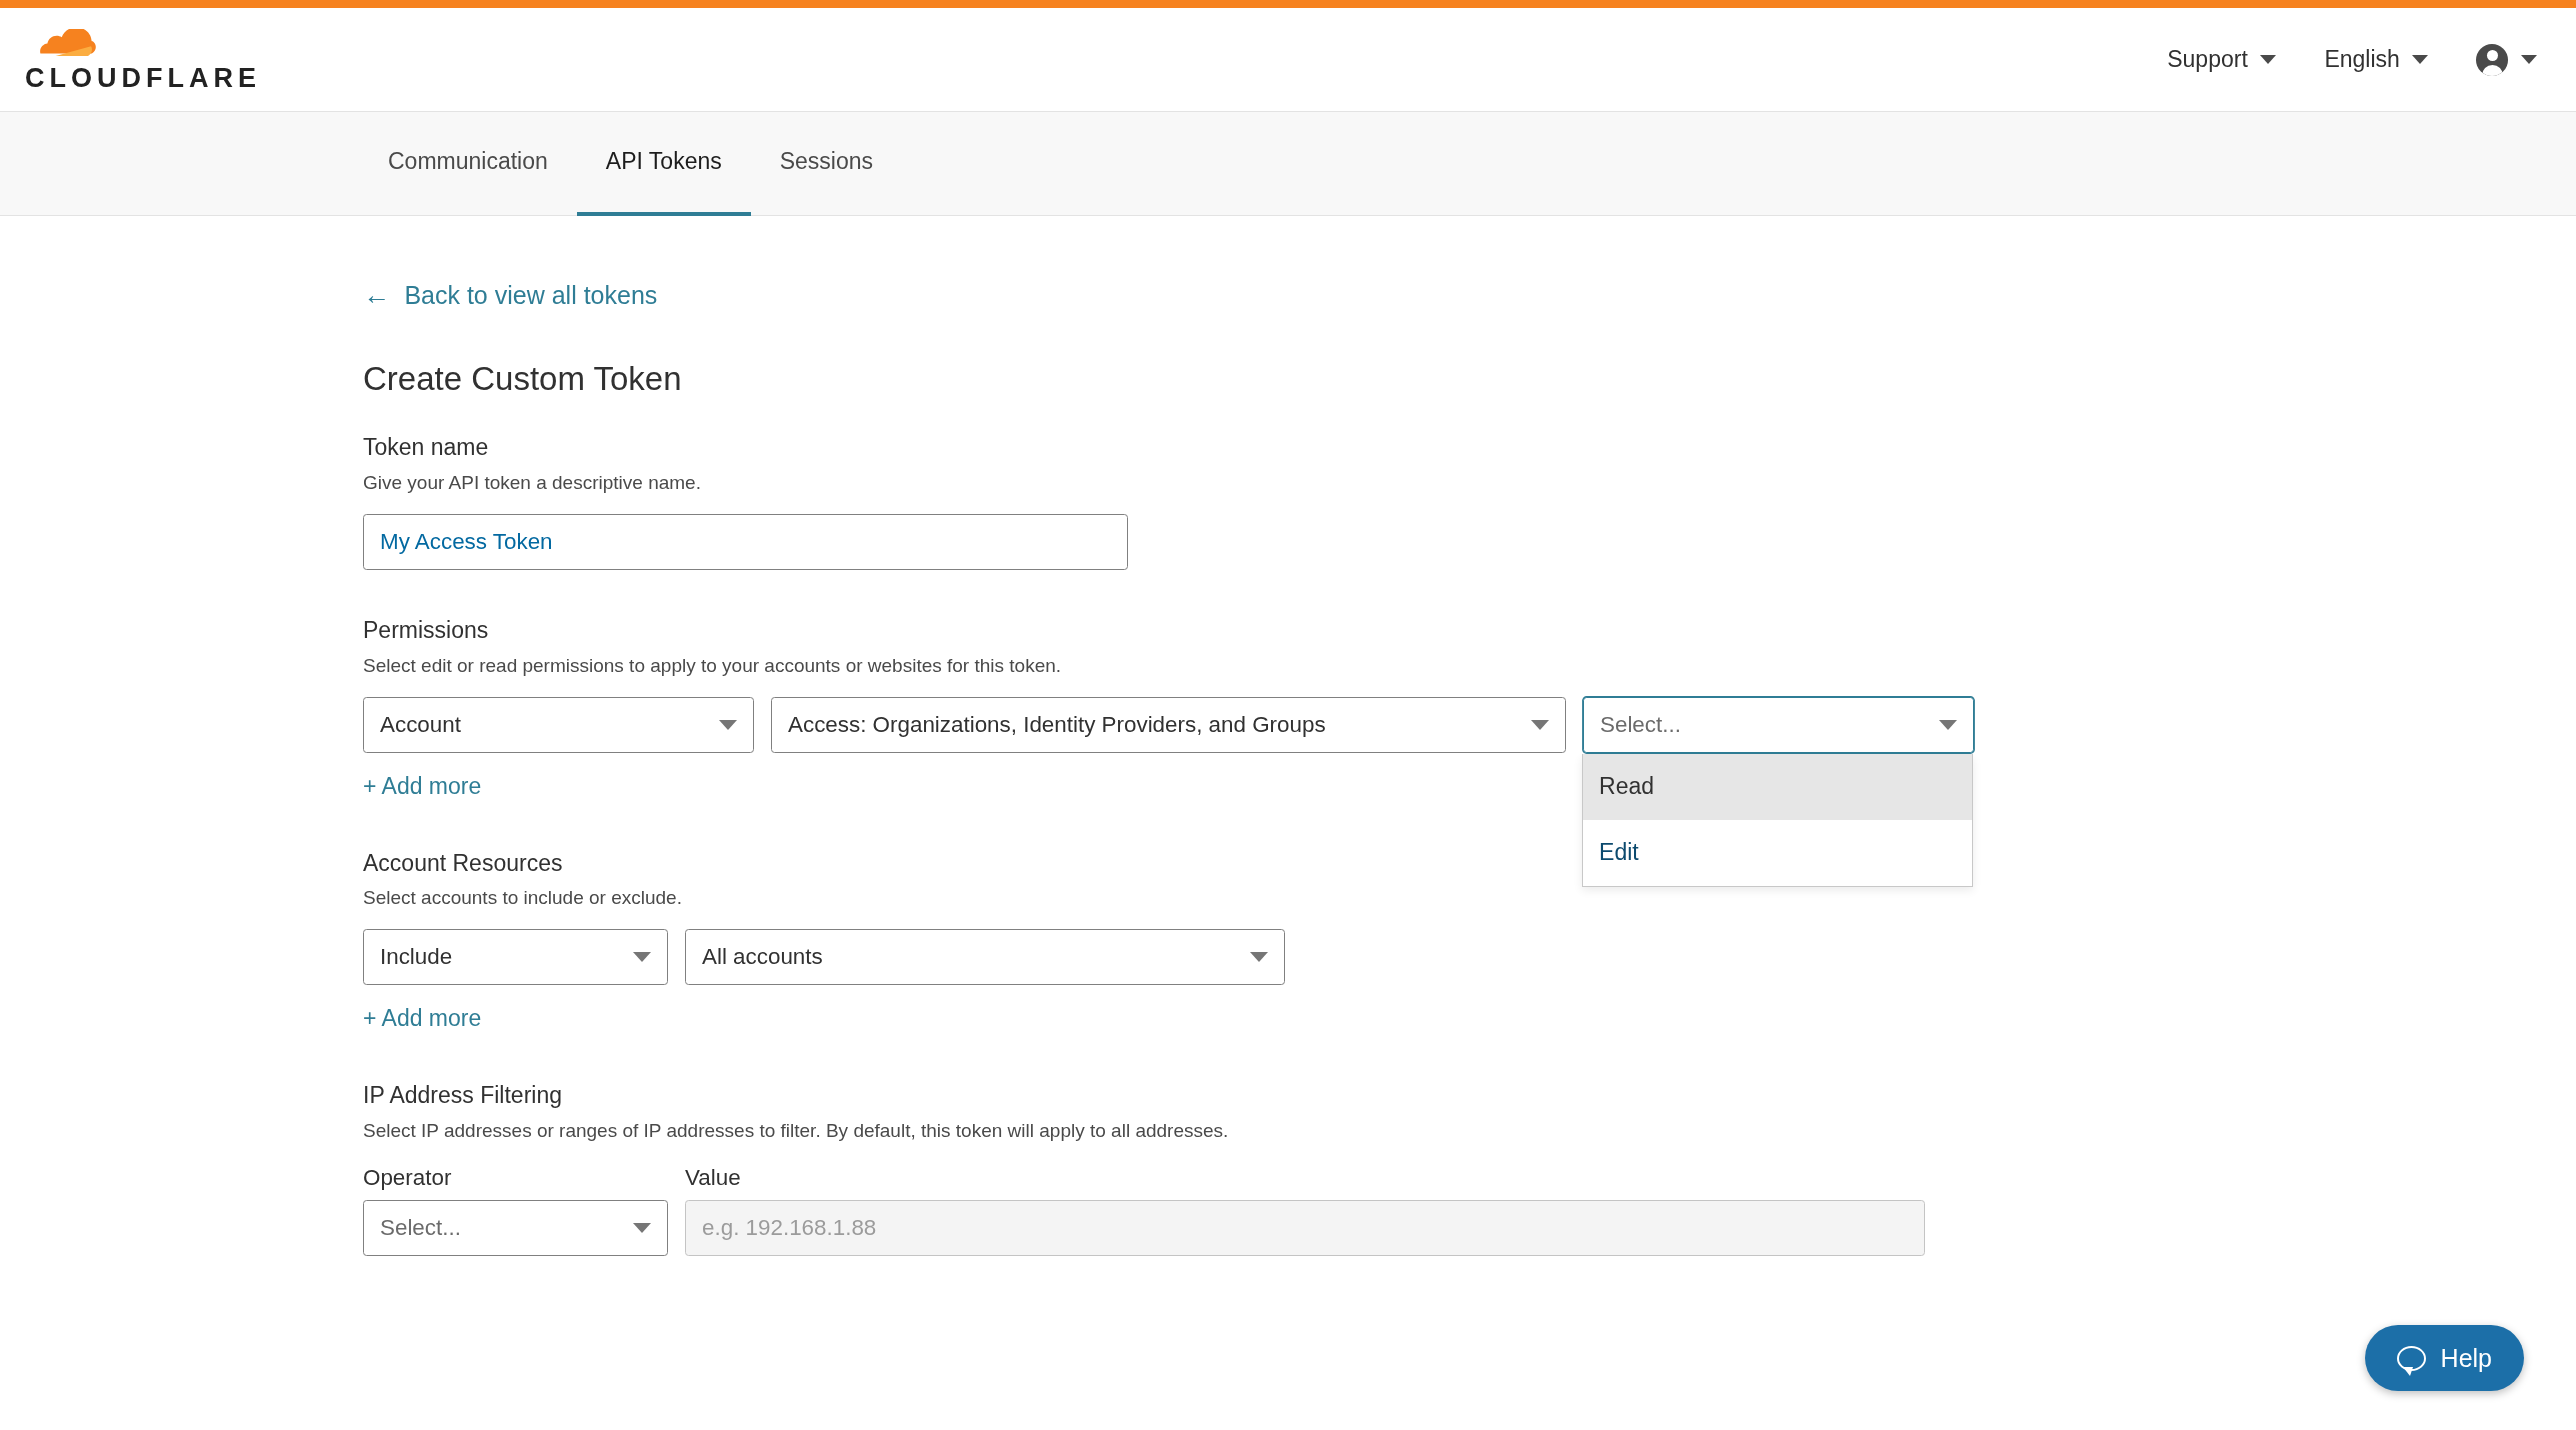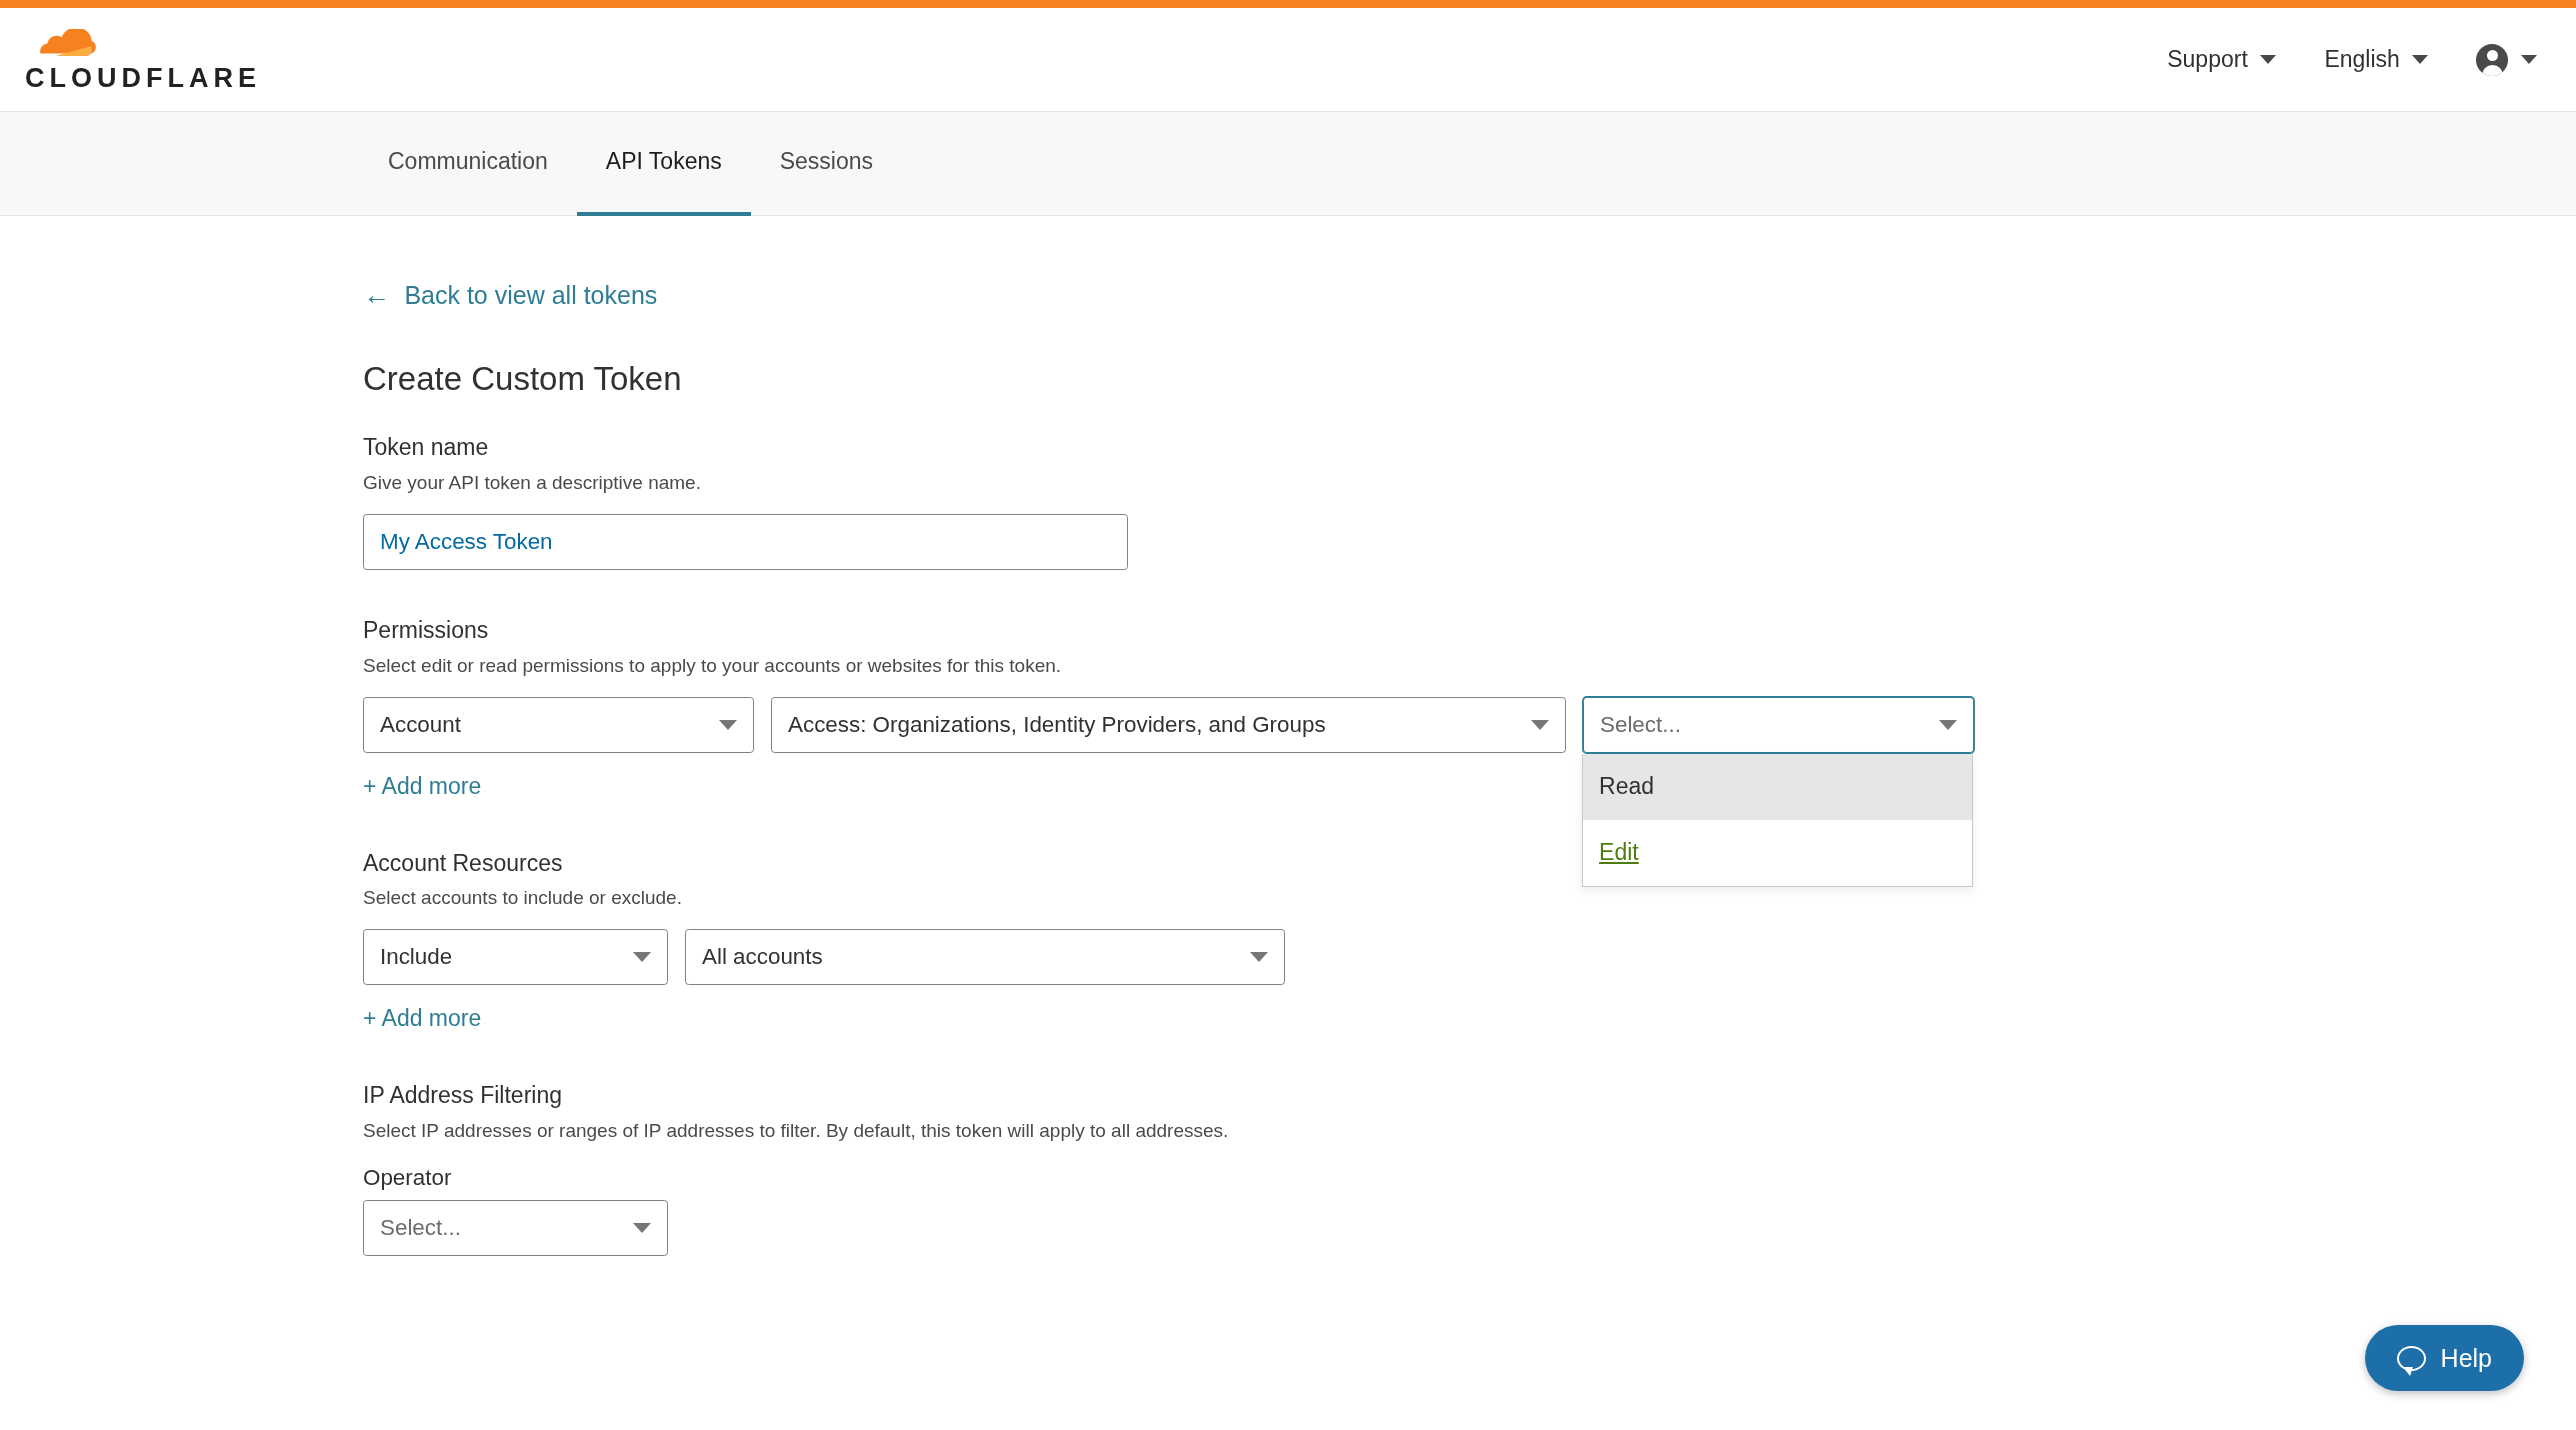--- a/index.html
+++ b/index.html
@@ -210,21 +210,21 @@
   .dropdown-option {
     height: 66px;
     display: flex;
     align-items: center;
     padding: 0 16px;
     font-size: 23px;
     color: #313131;
     cursor: pointer;
   }
   .dropdown-option.highlight { background: #e6e6e6; }
-  .dropdown-option.muted { color: #4d7c0f; text-decoration: underline; }
+  .dropdown-option.muted { color: #0c4a6e; }
   .field-col-label {
     font-size: 22.4px;
     color: #313131;
     margin-bottom: 9px;
   }
   
   .help-btn {
     position: absolute;
     right: 52px;
     bottom: 39px;
@@ -354,20 +354,26 @@
   <div class="section-desc">Select IP addresses or ranges of IP addresses to filter. By default, this token will apply to all addresses.</div>
 
   <div class="row" style="margin-top:23px">
     <div>
       <div class="field-col-label">Operator</div>
       <div class="select placeholder" style="width:305px">
         <span>Select...</span>
         <span class="dn-caret"></span>
       </div>
     </div>
+    <div>
+      <div class="field-col-label">Value</div>
+      <div class="select disabled" style="width:1240px">
+        <span>e.g. 192.168.1.88</span>
+      </div>
+    </div>
   </div>
 </div>
 
 <div class="help-btn">
   <span class="chat-bubble"></span>
   <span>Help</span>
 </div>
 
 
 </body></html>

